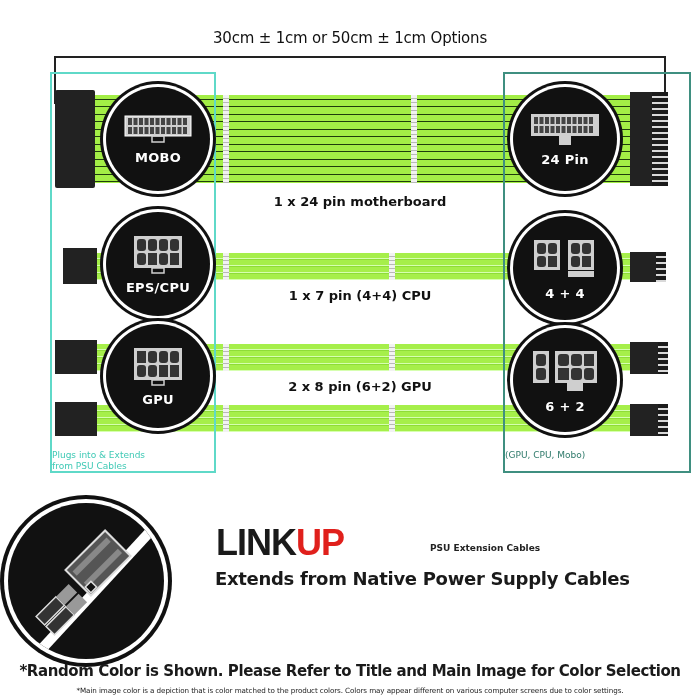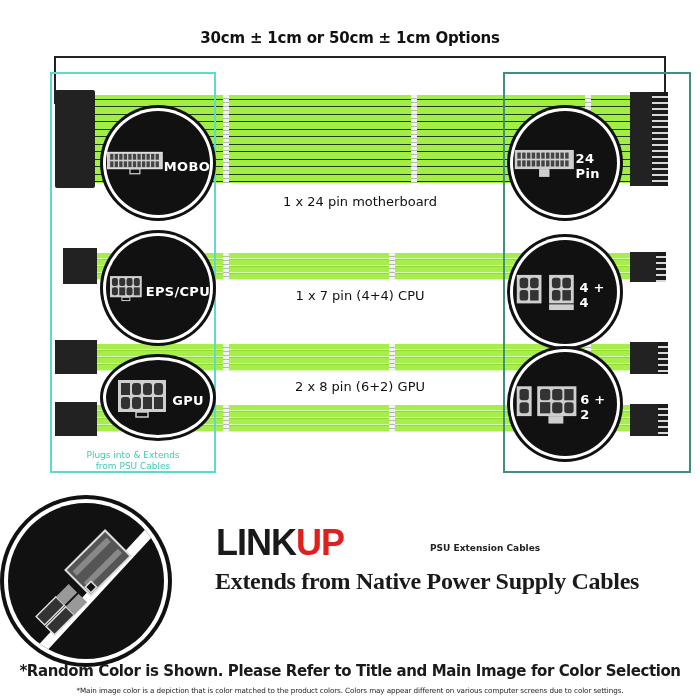--- a/index.html
+++ b/index.html
@@ -1,40 +1,40 @@
 <!DOCTYPE html>
 <html><head>
 <meta charset="utf-8">
 <style>
   html,body{margin:0;padding:0;background:#ffffff;}
   body{width:700px;height:700px;position:relative;overflow:hidden;font-family:"DejaVu Sans","Liberation Sans",sans-serif;color:#111;}
   .abs{position:absolute;}
-  .title{left:0;width:700px;top:29px;text-align:center;font-size:15px;font-weight:bold;letter-spacing:-0.2px;}
+  .title{left:0;width:700px;top:29px;text-align:center;font-size:15px;font-weight:normal;letter-spacing:-0.2px;}
   .bracket{left:55px;top:56px;width:610px;height:0;border-top:2px solid #222;}
   .tick-l{left:54px;top:56px;width:2px;height:48px;background:#222;}
   .tick-r{left:664px;top:56px;width:2px;height:40px;background:#222;}
   .box-left{left:50px;top:72px;width:166px;height:401px;border:2px solid #5fd9c8;box-sizing:border-box;}
   .box-right{left:503px;top:72px;width:188px;height:401px;border:2px solid #3f8f80;box-sizing:border-box;}
   .cable{background:repeating-linear-gradient(to bottom,#a6ef4a 0px,#a6ef4a 5px,#d6ffb0 5px,#d6ffb0 6px,#8fdc38 6px,#8fdc38 7px);}
   .cable-24{background:repeating-linear-gradient(to bottom,#a3ee46 0px,#a3ee46 4px,#1f3d0c 4px,#1f3d0c 5px,#a3ee46 5px,#a3ee46 7.5px);}
   .sleeve-band{position:absolute;top:0;bottom:0;width:6px;background:repeating-linear-gradient(to bottom,#f2f2f2 0,#f2f2f2 3px,#b8b8b8 3px,#b8b8b8 4px);}
   .conn{background:#222;}
   .conn-r-pins{position:absolute;top:0;bottom:0;right:0;width:16px;background:repeating-linear-gradient(to bottom,#1b1b1b 0,#1b1b1b 4px,#d9d9d9 4px,#d9d9d9 6px);}
-  .badge{border-radius:50%;background:#111;box-shadow:0 0 0 3px #fff,0 0 0 6px #111;display:flex;flex-direction:row;align-items:center;justify-content:center;margin-top:24px;}
+  .badge{border-radius:50%;background:#111;box-shadow:0 0 0 3px #fff,0 0 0 6px #111;display:flex;flex-direction:column;align-items:center;justify-content:center;}
   .badge-label{color:#fff;font-weight:bold;font-size:13px;margin-top:6px;letter-spacing:0.3px;}
-  .row-label{font-size:13px;font-weight:normal;text-align:center;color:#111;}
-  .box-caption{font-size:9px;text-align:center;line-height:11px;}
+  .row-label{font-size:13px;font-weight:bold;text-align:center;color:#111;}
+  .box-caption{font-size:9px;line-height:11px;}
   .cap-left{color:#3fc9b5;}
   .cap-right{color:#2f7a6b;}
   .big-badge{left:8px;top:503px;width:156px;height:156px;border-radius:50%;background:#111;box-shadow:0 0 0 4px #fff,0 0 0 8px #111;overflow:hidden;}
   .logo{left:216px;top:522px;font-size:36px;font-weight:900;letter-spacing:-1px;font-family:"Liberation Sans","DejaVu Sans",sans-serif;}
   .logo .link{color:#1a1a1a;}
   .logo .up{color:#e0201c;}
   .logo-sub{left:384px;top:543px;font-size:9px;font-weight:bold;color:#222;padding-left:46px;}
-  .tagline{left:215px;top:568px;font-size:24px;font-weight:bold;color:#1a1a1a;letter-spacing:-0.3px;font-family:Liberation Serif, serif;}
+  .tagline{left:215px;top:568px;font-size:18px;font-weight:bold;color:#1a1a1a;letter-spacing:-0.3px;}
   .disclaimer{left:0;width:700px;top:662px;text-align:center;font-size:15px;font-weight:bold;color:#1a1a1a;letter-spacing:-0.4px;}
   .fine{left:0;width:700px;top:686px;text-align:center;font-size:7.2px;color:#222;letter-spacing:-0.1px;}
 </style>
 </head>
 <body>
 
 <div class="abs title">30cm ± 1cm or 50cm ± 1cm Options</div>
 <div class="abs bracket"></div>
 <div class="abs tick-l"></div>
 <div class="abs tick-r"></div>
@@ -129,21 +129,21 @@
       <rect x="9" y="19" width="9" height="12" rx="3"></rect>
         <rect x="20" y="19" width="9" height="12"></rect>
         <rect x="31" y="19" width="9" height="12" rx="3"></rect>
         <rect x="42" y="19" width="9" height="12"></rect>
     </g>
     <rect x="24" y="34" width="12" height="5" fill="none" stroke="#cfcfcf" stroke-width="1.5"></rect>
   </svg>
   <span class="badge-label">EPS/CPU</span>
 </div>
 
-<div class="abs badge" style="left:106px;top:336px;width:104px;height:75px;">
+<div class="abs badge" style="left:106px;top:324px;width:104px;height:104px;">
   <svg width="60" height="40" viewBox="0 0 60 40">
     <rect x="6" y="2" width="48" height="32" fill="#cfcfcf"></rect>
     <g fill="#333">
       <rect x="9" y="5" width="9" height="12"></rect>
         <rect x="20" y="5" width="9" height="12" rx="3"></rect>
         <rect x="31" y="5" width="9" height="12" rx="3"></rect>
         <rect x="42" y="5" width="9" height="12" rx="3"></rect>
       <rect x="9" y="19" width="9" height="12" rx="3"></rect>
         <rect x="20" y="19" width="9" height="12" rx="3"></rect>
         <rect x="31" y="19" width="9" height="12"></rect>
@@ -226,20 +226,21 @@
     <rect x="38" y="36" width="16" height="8" fill="#cfcfcf"></rect>
   </svg>
   <span class="badge-label">6 + 2</span>
 </div>
 
 <div class="abs box-caption cap-left" style="left:52px;width:162px;top:450px;">
   <div>Plugs into &amp; Extends</div>
   <div>from PSU Cables</div>
 </div>
 <div class="abs box-caption cap-right" style="left:505px;width:184px;top:450px;">
+  <div>(GPU, CPU, Mobo)</div>
 </div>
 
 <div class="abs big-badge">
   <svg width="156" height="156" viewBox="0 0 156 156">
     <line x1="30" y1="150" x2="150" y2="20" stroke="#fff" stroke-width="10"></line>
     <g transform="rotate(-45 90 60)">
       <rect x="62" y="42" width="56" height="36" fill="#555" stroke="#ddd" stroke-width="2"></rect>
       <rect x="66" y="48" width="48" height="6" fill="#888"></rect>
       <rect x="66" y="64" width="48" height="6" fill="#888"></rect>
       <rect x="64" y="68" width="8" height="8" fill="#111" stroke="#ddd" stroke-width="1.5"></rect>

